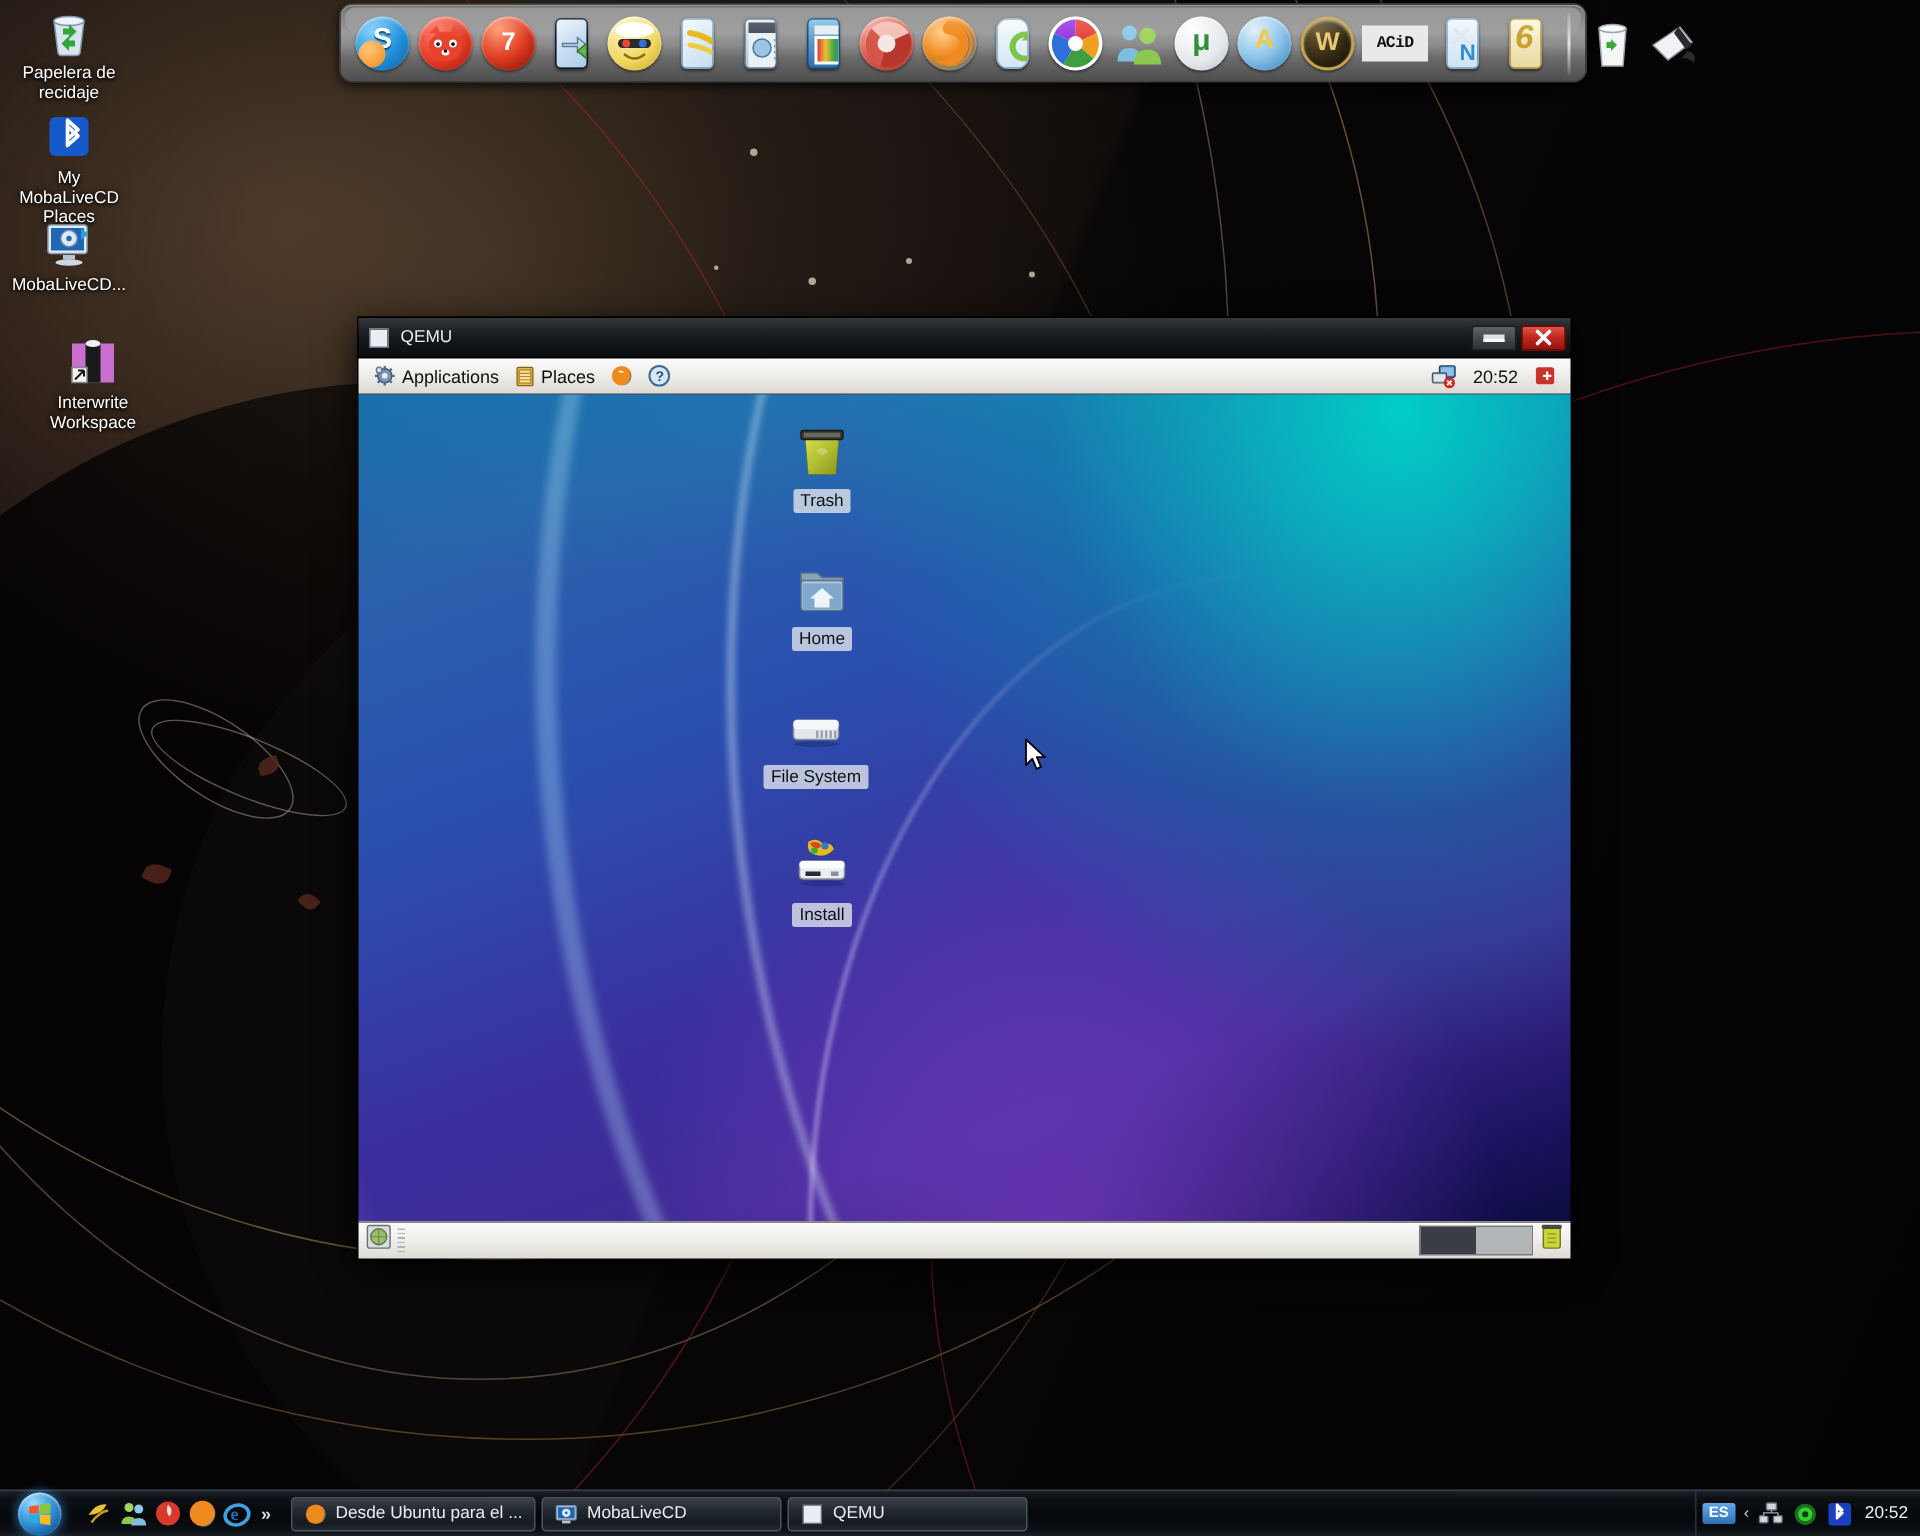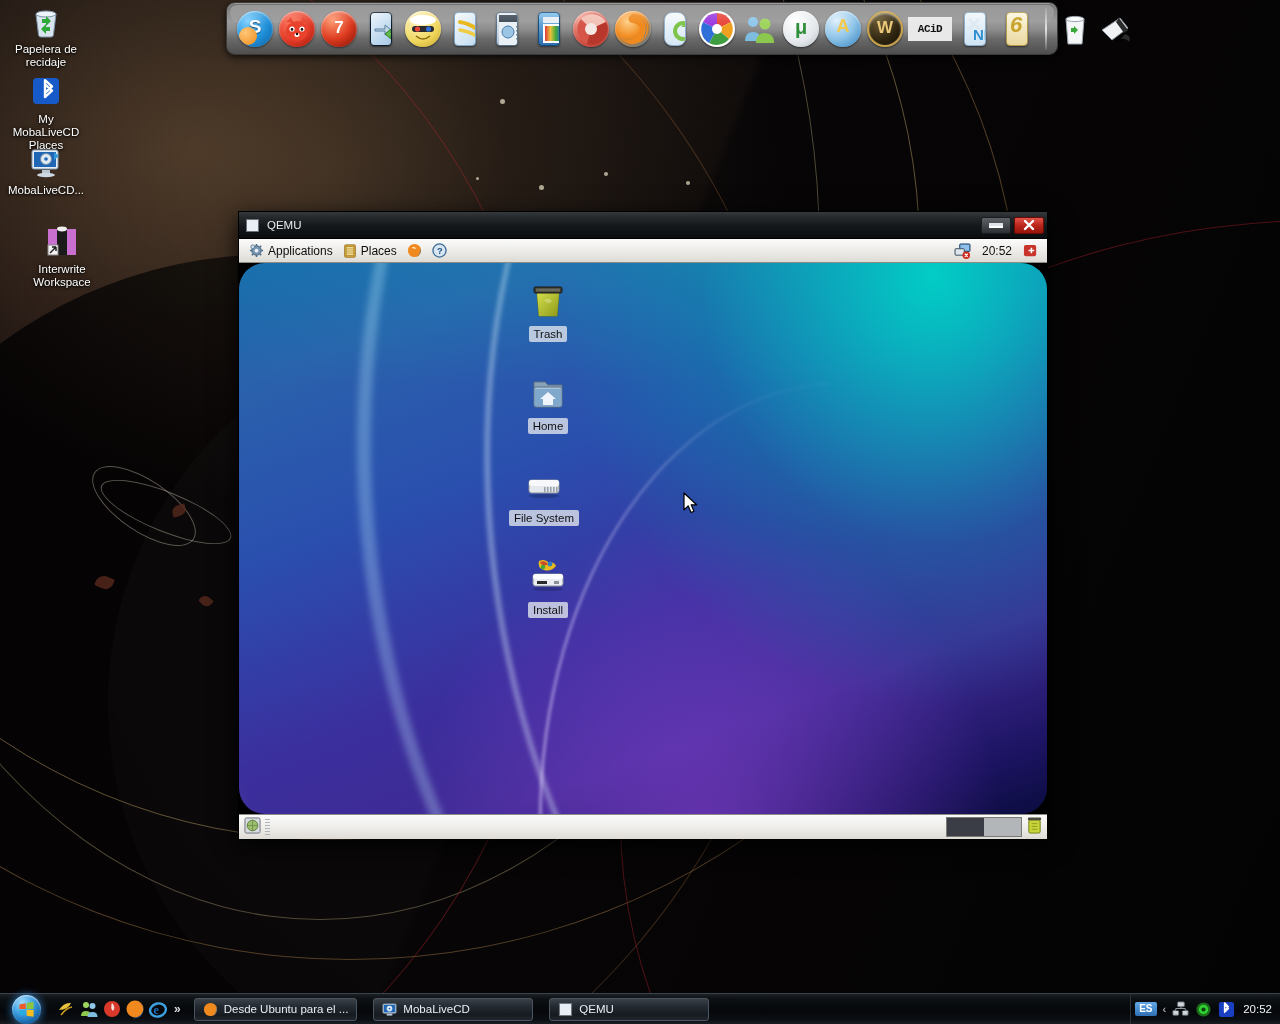--- a/index.html
+++ b/index.html
@@ -156,21 +156,20 @@
   .gp-spacer { flex:1; }
   .gp-clock { font-size:12px; color:#101010; padding:0 6px; }
 
   
   #gnome-desktop {
     position:relative; height:551px; overflow:hidden;
     background:
       radial-gradient(ellipse 520px 600px at 86% 2%, rgba(0,214,200,.95) 0%, rgba(0,150,170,.35) 45%, rgba(0,0,0,0) 72%),
       radial-gradient(ellipse 420px 460px at 58% 104%, rgba(150,70,220,.55) 0%, rgba(0,0,0,0) 70%),
       linear-gradient(160deg, #1d5fa8 0%, #2a62ac 14%, #2a4fae 36%, #3b2f9e 60%, #3e2a93 76%, #1b1360 92%, #0b0c3e 100%);
-    border-radius: 26px;
   }
   #gnome-desktop .swoosh {
     position:absolute; border-radius:50%;
     border-style:solid; border-color:transparent;
     pointer-events:none;
   }
   .sw1 {
     left:-130px; top:-560px; width:1180px; height:1480px;
     border-width:0 0 0 46px;
     border-left-color:rgba(255,255,255,.13) !important;
@@ -255,21 +254,21 @@
     width:29px; height:29px; border-radius:50%;
     background:
       radial-gradient(circle at 35% 25%, #9fdcff 0%, #3d9fe0 40%, #1b6bb0 70%, #0a3f74 100%);
     box-shadow:0 0 8px rgba(60,160,255,.75), inset 0 1px 2px rgba(255,255,255,.7);
     display:flex; align-items:center; justify-content:center;
     position:relative;
   }
   .qlaunch { display:flex; align-items:center; gap:3px; padding:0 4px; flex:none; }
   .ql-ico { width:20px; height:20px; position:relative; }
   .ql-more { color:#ddd; font-size:12px; padding:0 3px; font-weight:bold; }
-  #tasks { display:flex; align-items:center; gap:16px; padding-left:6px; flex:1; }
+  #tasks { display:flex; align-items:center; gap:4px; padding-left:6px; flex:1; }
   .task {
     height:23px; min-width:160px; max-width:165px;
     display:flex; align-items:center; gap:6px; padding:0 8px;
     border-radius:3px;
     background:linear-gradient(180deg,#3a4149 0%,#232a31 35%,#161b21 75%,#20262d 100%);
     border:1px solid #4b555f;
     color:#e9edf1; font-size:11.5px;
     overflow:hidden; white-space:nowrap;
   }
   .task .t-lbl { overflow:hidden; text-overflow:ellipsis; }

